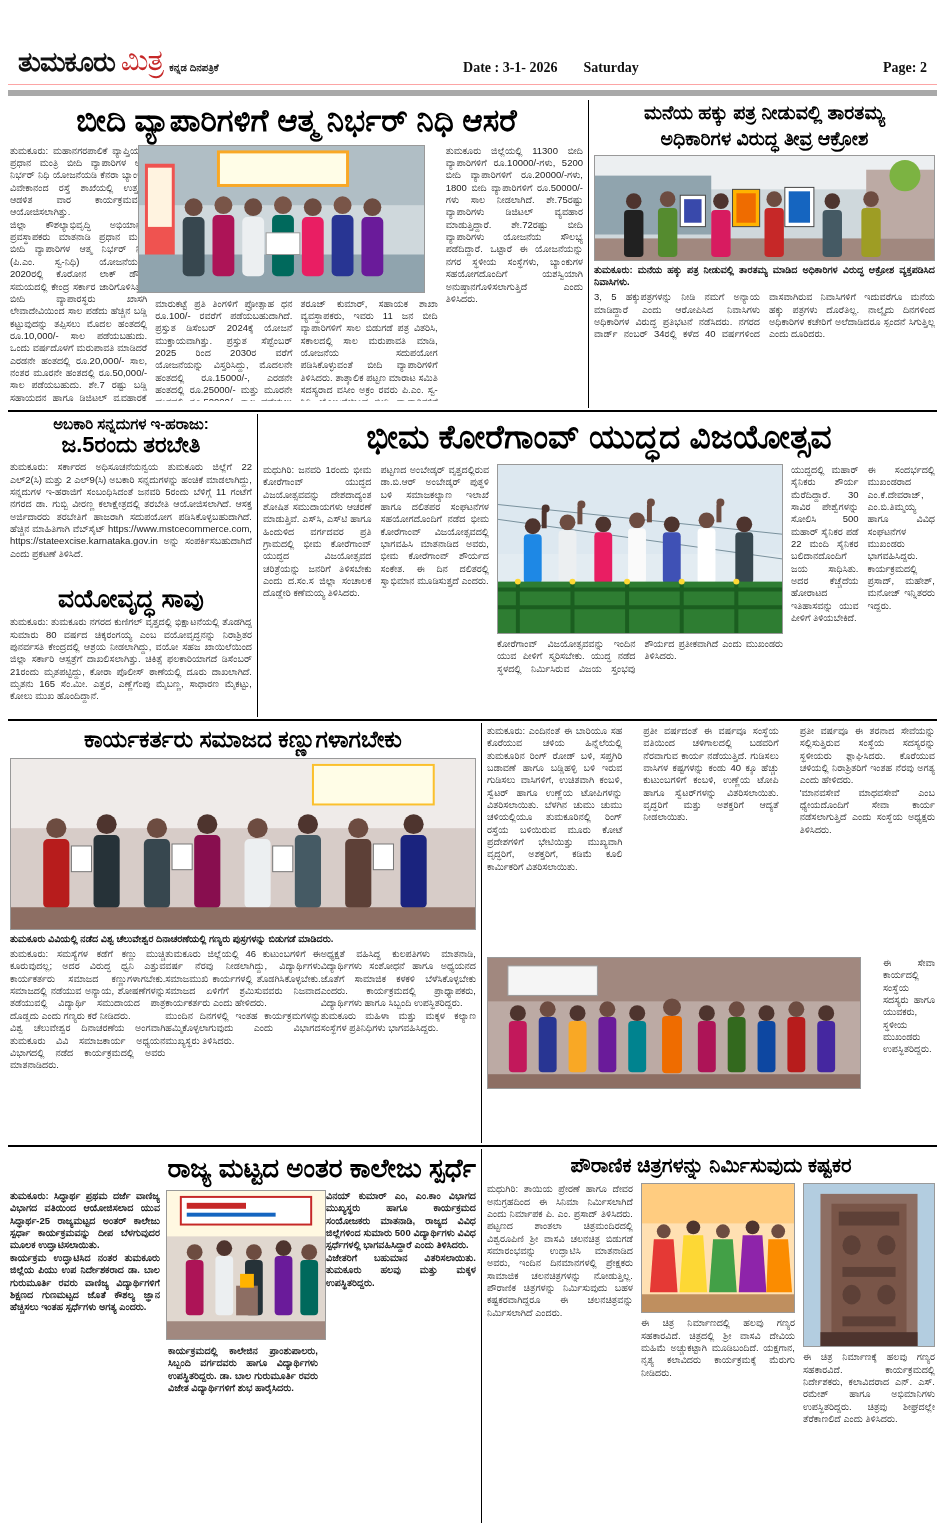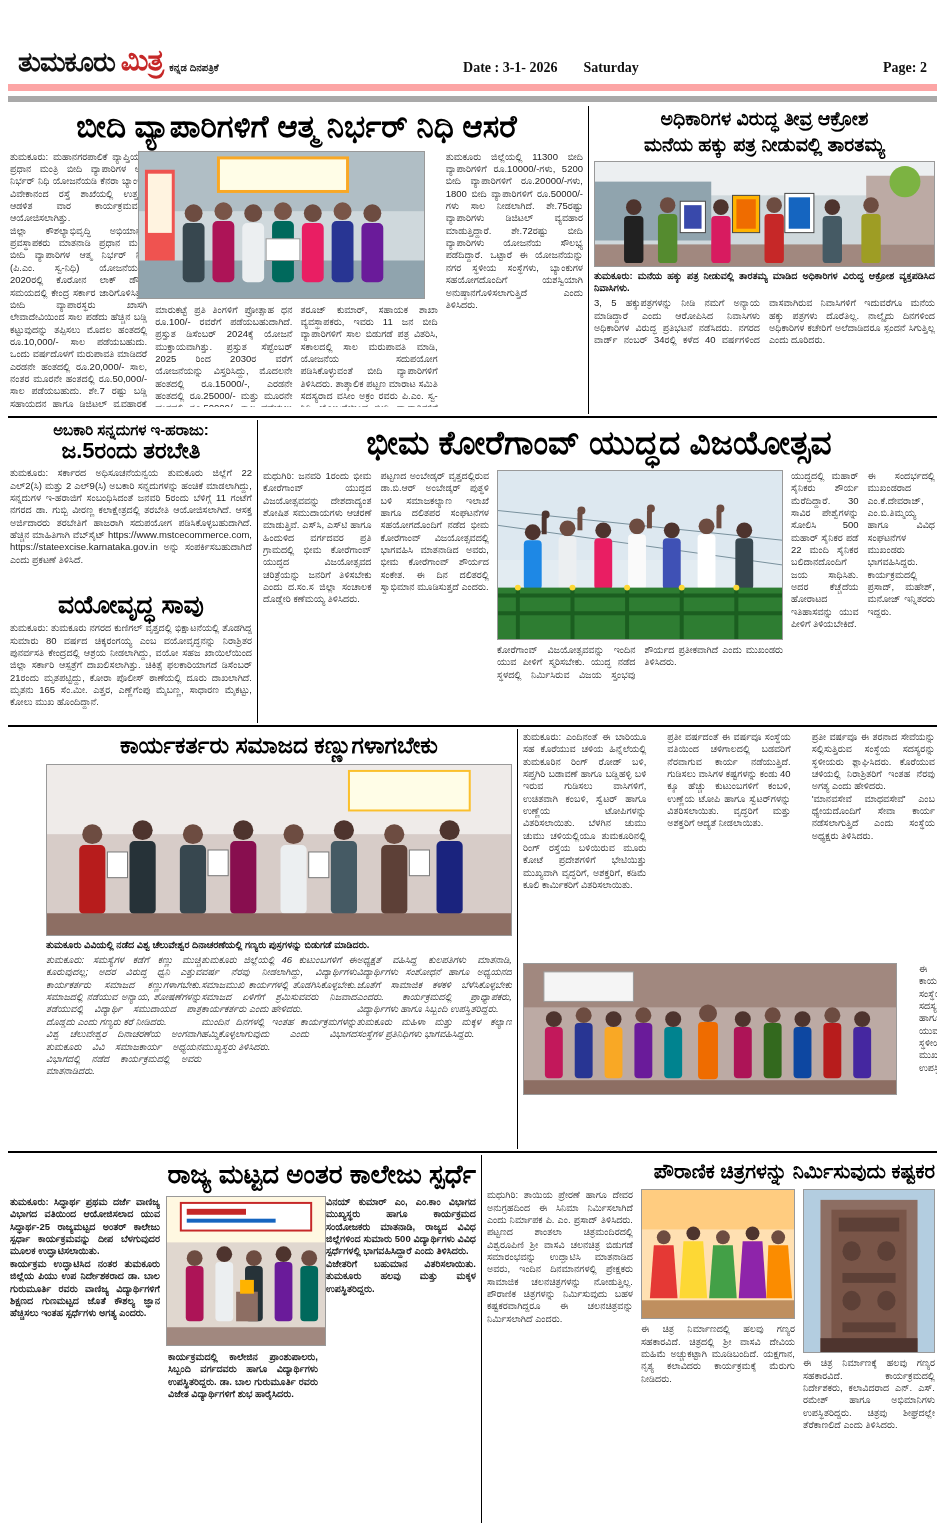--- a/index.html
+++ b/index.html
@@ -4,43 +4,43 @@
 <style>
   * { margin:0; padding:0; box-sizing:border-box; }
   html,body { background:#e8e8e8; }
   .page {
     width:945px; height:1523px; margin:0 auto; background:#ffffff;
     font-family:"Liberation Sans", sans-serif; color:#1a1a1a;
     position:relative; overflow:hidden; padding:0 8px;
   }
   
   .masthead { display:flex; align-items:flex-end; justify-content:space-between;
-    padding:44px 10px 6px 10px; border-bottom:7px solid #fca5a5; }
+    padding:44px 10px 6px 10px; border-bottom:1px solid #fca5a5; }
   .logo-group { display:flex; align-items:flex-end; gap:6px; }
   .logo-black { font-size:27px; font-weight:bold; letter-spacing:-1px; color:#111; }
-  .logo-red   { font-size:29px; font-weight:bold; color:#c62828; letter-spacing:-1px; }
+  .logo-red   { font-size:29px; font-weight:normal; color:#c62828; letter-spacing:-1px; }
   .tagline { font-size:10px; font-weight:bold; color:#222; padding-bottom:4px; }
   .date-group { font-family:"Liberation Serif", serif; font-weight:bold; font-size:14px; color:#111;
     display:flex; gap:26px; padding-bottom:2px; }
   .page-num { font-family:"Liberation Serif", serif; font-weight:bold; font-size:14px; color:#111; padding-bottom:2px; }
   .rule-gray { height:6px; background:#a9a9a9; margin:5px 0 4px 0; }
   .rule-black { height:2px; background:#000; margin:2px 0; }
   
   .hl { font-weight:bold; color:#000; text-align:center; line-height:1.12; letter-spacing:0px; }
   .body-txt { font-size:9.5px; line-height:1.3; text-align:justify; color:#1c1c1c; white-space:pre-line; }
   .cols2 { column-count:2; column-gap:9px; }
   .caption { font-size:9.5px; font-weight:bold; line-height:1.3; text-align:justify; color:#111; white-space:pre-line; }
   .photo { background:#ddd; overflow:hidden; position:relative; }
   .photo svg { display:block; width:100%; height:100%; }
   
   .row { display:grid; }
   .vdiv { background:#000; width:1px; justify-self:center; height:100%; }
   .row1 { grid-template-columns: 577px 7px 1fr; height:308px; }
   .row2 { grid-template-columns: 246px 7px 1fr; height:303px; }
-  .row3 { grid-template-columns: 470px 7px 1fr; height:420px;margin-left:36px; }
+  .row3 { grid-template-columns: 470px 7px 1fr; height:420px; }
   .row4 { grid-template-columns: 470px 7px 1fr; height:378px; }
   .art { padding:2px 2px; overflow:hidden; position:relative; height:100%; }
   
   .a1-hl { font-size:31px; margin:2px 0 6px 0; }
   .a1-content { position:relative; display:flex; gap:8px; height:256px; overflow:hidden; }
   .a1-col { flex:1; }
   .a1-photo { position:absolute; left:128px; top:0; width:287px; height:148px; border:1px solid #999; }
   .pad-top { padding-top:153px; }
   
   .a2-hl { font-size:19px; margin:0 0 5px 0; }
@@ -70,21 +70,21 @@
   .bl-bottom { display:flex; gap:22px; margin-top:4px; }
   .bl-photo { width:374px; height:132px; border:1px solid #999; flex:none; }
   .bl-side { flex:1; }
   
   .cg-hl { font-size:26px; margin:3px 0 7px 0;text-align:right; }
   .cg-content { position:relative; display:flex; gap:8px; height:330px; overflow:hidden; }
   .cg-col { flex:1;font-weight:bold; }
   .cg-photo { position:absolute; left:156px; top:0; width:160px; height:150px; border:1px solid #999; }
   .cg-pad { padding-top:155px; }
   
-  .fm-hl { font-size:20px; margin:3px 0 7px 0;text-align:right; }
+  .fm-hl { font-size:20px; margin:3px 0 7px 0; }
   .fm-content { display:flex; gap:8px; height:336px; overflow:hidden; }
   .fm-c1 { width:146px; flex:none; }
   .fm-c2 { width:154px; flex:none; }
   .fm-c3 { flex:1; }
   .fm-photo1 { width:100%; height:130px; border:1px solid #999; margin-bottom:4px; }
   .fm-photo2 { width:100%; height:164px; border:1px solid #999; margin-bottom:4px; }
 </style>
 </head>
 <body>
 
@@ -139,22 +139,22 @@
         <div class="a1-col body-txt">ತುಮಕೂರು: ಮಹಾನಗರಪಾಲಿಕೆ ವ್ಯಾಪ್ತಿಯಲ್ಲಿ ಪ್ರಧಾನ ಮಂತ್ರಿ ಬೀದಿ ವ್ಯಾಪಾರಿಗಳ ಆತ್ಮ ನಿರ್ಭರ್ ನಿಧಿ ಯೋಜನೆಯಡಿ ಕೆನರಾ ಬ್ಯಾಂಕ್, ವಿವೇಕಾನಂದ ರಸ್ತೆ ಶಾಖೆಯಲ್ಲಿ ಉತ್ತಮ ಆಡಳಿತ ವಾರ ಕಾರ್ಯಕ್ರಮವನ್ನು ಆಯೋಜಿಸಲಾಗಿತ್ತು.
 ಜಿಲ್ಲಾ ಕೌಶಲ್ಯಾಭಿವೃದ್ಧಿ ಅಭಿಯಾನದ ಪ್ರವಸ್ಥಾಪಕರು ಮಾತನಾಡಿ ಪ್ರಧಾನ ಮಂತ್ರಿ ಬೀದಿ ವ್ಯಾಪಾರಿಗಳ ಆತ್ಮ ನಿರ್ಭರ್ ನಿಧಿ (ಪಿ.ಎಂ. ಸ್ವ-ನಿಧಿ) ಯೋಜನೆಯನ್ನು 2020ರಲ್ಲಿ ಕೊರೋನ ಲಾಕ್ ಡೌನ್ ಸಮಯದಲ್ಲಿ ಕೇಂದ್ರ ಸರ್ಕಾರ ಜಾರಿಗೊಳಿಸಿತ್ತು. ಬೀದಿ ವ್ಯಾಪಾರಸ್ಥರು ಖಾಸಗಿ ಲೇವಾದೇವಿಯಿಂದ ಸಾಲ ಪಡೆದು ಹೆಚ್ಚಿನ ಬಡ್ಡಿ ಕಟ್ಟುವುದನ್ನು ತಪ್ಪಿಸಲು ಮೊದಲ ಹಂತದಲ್ಲಿ ರೂ.10,000/- ಸಾಲ ಪಡೆಯಬಹುದು. ಒಂದು ವರ್ಷದೊಳಗೆ ಮರುಪಾವತಿ ಮಾಡಿದರೆ ಎರಡನೇ ಹಂತದಲ್ಲಿ ರೂ.20,000/- ಸಾಲ, ನಂತರ ಮೂರನೇ ಹಂತದಲ್ಲಿ ರೂ.50,000/- ಸಾಲ ಪಡೆಯಬಹುದು. ಶೇ.7 ರಷ್ಟು ಬಡ್ಡಿ ಸಹಾಯಧನ ಹಾಗೂ ಡಿಜಿಟಲ್ ವ್ಯವಹಾರಕ್ಕೆ ಪ್ರೋತ್ಸಾಹ ಧನ ನೀಡಲಾಗುವುದು.</div>
         <div class="a1-col body-txt pad-top">ಮಾರುಕಟ್ಟೆ ಪ್ರತಿ ತಿಂಗಳಿಗೆ ಪ್ರೋತ್ಸಾಹ ಧನ ರೂ.100/- ರವರೆಗೆ ಪಡೆಯಬಹುದಾಗಿದೆ. ಪ್ರಸ್ತುತ ಡಿಸೆಂಬರ್ 2024ಕ್ಕೆ ಯೋಜನೆ ಮುಕ್ತಾಯವಾಗಿತ್ತು. ಪ್ರಸ್ತುತ ಸೆಪ್ಟೆಂಬರ್ 2025 ರಿಂದ 2030ರ ವರೆಗೆ ಯೋಜನೆಯನ್ನು ವಿಸ್ತರಿಸಿದ್ದು, ಮೊದಲನೇ ಹಂತದಲ್ಲಿ ರೂ.15000/-, ಎರಡನೇ ಹಂತದಲ್ಲಿ ರೂ.25000/- ಮತ್ತು ಮೂರನೇ ಹಂತದಲ್ಲಿ ರೂ.50000/- ಸಾಲ ಪಡೆಯಲು ಅವಕಾಶ ಕಲ್ಪಿಸಲಾಗಿದೆ. ಬಡ್ಡಿ ಸಹಾಯಧನ ಮತ್ತು ಡಿಜಿಟಲ್ ವ್ಯವಹಾರಕ್ಕೆ ಪ್ರೋತ್ಸಾಹಧನ ಪಡೆಯಲು ಅವಕಾಶವಿದೆ.</div>
         <div class="a1-col body-txt pad-top">ತರೂಜ್ ಕುಮಾರ್, ಸಹಾಯಕ ಶಾಖಾ ವ್ಯವಸ್ಥಾಪಕರು, ಇವರು 11 ಜನ ಬೀದಿ ವ್ಯಾಪಾರಿಗಳಿಗೆ ಸಾಲ ಬಿಡುಗಡೆ ಪತ್ರ ವಿತರಿಸಿ, ಸಕಾಲದಲ್ಲಿ ಸಾಲ ಮರುಪಾವತಿ ಮಾಡಿ, ಯೋಜನೆಯ ಸದುಪಯೋಗ ಪಡಿಸಿಕೊಳ್ಳುವಂತೆ ಬೀದಿ ವ್ಯಾಪಾರಿಗಳಿಗೆ ತಿಳಿಸಿದರು. ತಾತ್ಕಾಲಿಕ ಪಟ್ಟಣ ಮಾರಾಟ ಸಮಿತಿ ಸದಸ್ಯರಾದ ವಸೀಂ ಅಕ್ರಂ ರವರು ಪಿ.ಎಂ. ಸ್ವ-ನಿಧಿ ಯೋಜನೆಯಿಂದ ಬೀದಿ ವ್ಯಾಪಾರಿಗಳಿಗೆ ಆಗುವ ಅನುಕೂಲಗಳ ಬಗ್ಗೆ ತಿಳಿಸಿದರು.</div>
         <div class="a1-col body-txt">ತುಮಕೂರು ಜಿಲ್ಲೆಯಲ್ಲಿ 11300 ಬೀದಿ ವ್ಯಾಪಾರಿಗಳಿಗೆ ರೂ.10000/-ಗಳು, 5200 ಬೀದಿ ವ್ಯಾಪಾರಿಗಳಿಗೆ ರೂ.20000/-ಗಳು, 1800 ಬೀದಿ ವ್ಯಾಪಾರಿಗಳಿಗೆ ರೂ.50000/-ಗಳು ಸಾಲ ನೀಡಲಾಗಿದೆ. ಶೇ.75ರಷ್ಟು ವ್ಯಾಪಾರಿಗಳು ಡಿಜಿಟಲ್ ವ್ಯವಹಾರ ಮಾಡುತ್ತಿದ್ದಾರೆ. ಶೇ.72ರಷ್ಟು ಬೀದಿ ವ್ಯಾಪಾರಿಗಳು ಯೋಜನೆಯ ಸೌಲಭ್ಯ ಪಡೆದಿದ್ದಾರೆ. ಒಟ್ಟಾರೆ ಈ ಯೋಜನೆಯನ್ನು ನಗರ ಸ್ಥಳೀಯ ಸಂಸ್ಥೆಗಳು, ಬ್ಯಾಂಕುಗಳ ಸಹಯೋಗದೊಂದಿಗೆ ಯಶಸ್ವಿಯಾಗಿ ಅನುಷ್ಠಾನಗೊಳಿಸಲಾಗುತ್ತಿದೆ ಎಂದು ತಿಳಿಸಿದರು.</div>
       </div>
     </div>
     <div class="vdiv"></div>
 
     <div class="art">
+      <div class="hl a2-hl">ಮನೆಯ ಹಕ್ಕು ಪತ್ರ ನೀಡುವಲ್ಲಿ ತಾರತಮ್ಯ</div>
       <div class="hl a2-hl">ಅಧಿಕಾರಿಗಳ ವಿರುದ್ಧ ತೀವ್ರ ಆಕ್ರೋಶ</div>
-      <div class="hl a2-hl">ಮನೆಯ ಹಕ್ಕು ಪತ್ರ ನೀಡುವಲ್ಲಿ ತಾರತಮ್ಯ</div>
       <div class="a2-photo photo">
         <svg viewBox="0 0 350 106" preserveAspectRatio="none">
           <rect width="350" height="106" fill="#cfd8dc"></rect>
           <rect width="350" height="34" fill="#eceff1"></rect>
           <rect x="0" y="20" width="120" height="60" fill="#90a4ae"></rect>
           <rect x="280" y="14" width="70" height="70" fill="#bcaaa4"></rect>
           <circle cx="320" cy="20" r="16" fill="#7cb342"></circle>
           <rect y="84" width="350" height="22" fill="#a1887f"></rect>
           <g>
             <circle cx="40" cy="46" r="8" fill="#4e342e"></circle>
@@ -297,21 +297,21 @@
               <rect x="387" y="77" width="26" height="74" rx="5" fill="#1a237e"></rect>
             <rect x="60" y="88" width="20" height="26" fill="#ffffff" stroke="#777"></rect>
             <rect x="160" y="86" width="20" height="26" fill="#ffffff" stroke="#777"></rect>
             <rect x="260" y="88" width="20" height="26" fill="#ffffff" stroke="#777"></rect>
             <rect x="360" y="86" width="20" height="26" fill="#ffffff" stroke="#777"></rect>
           </g>
           <rect y="150" width="461" height="22" fill="#8d6e63"></rect>
         </svg>
       </div>
       <div class="caption wk-cap">ತುಮಕೂರು ವಿವಿಯಲ್ಲಿ ನಡೆದ ವಿಶ್ವ ಚೆಲುವೇಶ್ವರ ದಿನಾಚರಣೆಯಲ್ಲಿ ಗಣ್ಯರು ಪುಸ್ರಗಳನ್ನು ಬಿಡುಗಡೆ ಮಾಡಿದರು.</div>
-      <div class="wk-body" style="display:flex; gap:0;font-style:italic;">
+      <div class="wk-body" style="display:flex; gap:0;">
         <div class="body-txt" style="flex:1">ತುಮಕೂರು: ಸಮಸ್ಯೆಗಳ ಕಡೆಗೆ ಕಣ್ಣು ಮುಚ್ಚಿ ಕೂರುವುದಲ್ಲ; ಅದರ ವಿರುದ್ಧ ಧ್ವನಿ ಎತ್ತುವ ಕಾರ್ಯಕರ್ತರು ಸಮಾಜದ ಕಣ್ಣುಗಳಾಗಬೇಕು. ಸಮಾಜದಲ್ಲಿ ನಡೆಯುವ ಅನ್ಯಾಯ, ಶೋಷಣೆಗಳನ್ನು ತಡೆಯುವಲ್ಲಿ ವಿದ್ಯಾರ್ಥಿ ಸಮುದಾಯದ ಪಾತ್ರ ದೊಡ್ಡದು ಎಂದು ಗಣ್ಯರು ಕರೆ ನೀಡಿದರು.
 ವಿಶ್ವ ಚೆಲುವೇಶ್ವರ ದಿನಾಚರಣೆಯ ಅಂಗವಾಗಿ ತುಮಕೂರು ವಿವಿ ಸಮಾಜಕಾರ್ಯ ಅಧ್ಯಯನ ವಿಭಾಗದಲ್ಲಿ ನಡೆದ ಕಾರ್ಯಕ್ರಮದಲ್ಲಿ ಅವರು ಮಾತನಾಡಿದರು.</div>
         <div class="body-txt" style="flex:1">ತುಮಕೂರು ಜಿಲ್ಲೆಯಲ್ಲಿ 46 ಕುಟುಂಬಗಳಿಗೆ ಈ ವರ್ಷ ನೆರವು ನೀಡಲಾಗಿದ್ದು, ವಿದ್ಯಾರ್ಥಿಗಳು ಸಮಾಜಮುಖಿ ಕಾರ್ಯಗಳಲ್ಲಿ ತೊಡಗಿಸಿಕೊಳ್ಳಬೇಕು. ಸಮಾಜದ ಏಳಿಗೆಗೆ ಶ್ರಮಿಸುವವರು ನಿಜವಾದ ಕಾರ್ಯಕರ್ತರು ಎಂದು ಹೇಳಿದರು.
 ಮುಂದಿನ ದಿನಗಳಲ್ಲಿ ಇಂತಹ ಕಾರ್ಯಕ್ರಮಗಳನ್ನು ಹಮ್ಮಿಕೊಳ್ಳಲಾಗುವುದು ಎಂದು ವಿಭಾಗದ ಮುಖ್ಯಸ್ಥರು ತಿಳಿಸಿದರು.</div>
         <div class="body-txt" style="flex:1">ಅಧ್ಯಕ್ಷತೆ ವಹಿಸಿದ್ದ ಕುಲಪತಿಗಳು ಮಾತನಾಡಿ, ವಿದ್ಯಾರ್ಥಿಗಳು ಸಂಶೋಧನೆ ಹಾಗೂ ಅಧ್ಯಯನದ ಜೊತೆಗೆ ಸಾಮಾಜಿಕ ಕಳಕಳಿ ಬೆಳೆಸಿಕೊಳ್ಳಬೇಕು ಎಂದರು. ಕಾರ್ಯಕ್ರಮದಲ್ಲಿ ಪ್ರಾಧ್ಯಾಪಕರು, ವಿದ್ಯಾರ್ಥಿಗಳು ಹಾಗೂ ಸಿಬ್ಬಂದಿ ಉಪಸ್ಥಿತರಿದ್ದರು.
 ತುಮಕೂರು ಮಹಿಳಾ ಮತ್ತು ಮಕ್ಕಳ ಕಲ್ಯಾಣ ಸಂಸ್ಥೆಗಳ ಪ್ರತಿನಿಧಿಗಳು ಭಾಗವಹಿಸಿದ್ದರು.</div>
       </div>
     </div>
     <div class="vdiv"></div>
 

